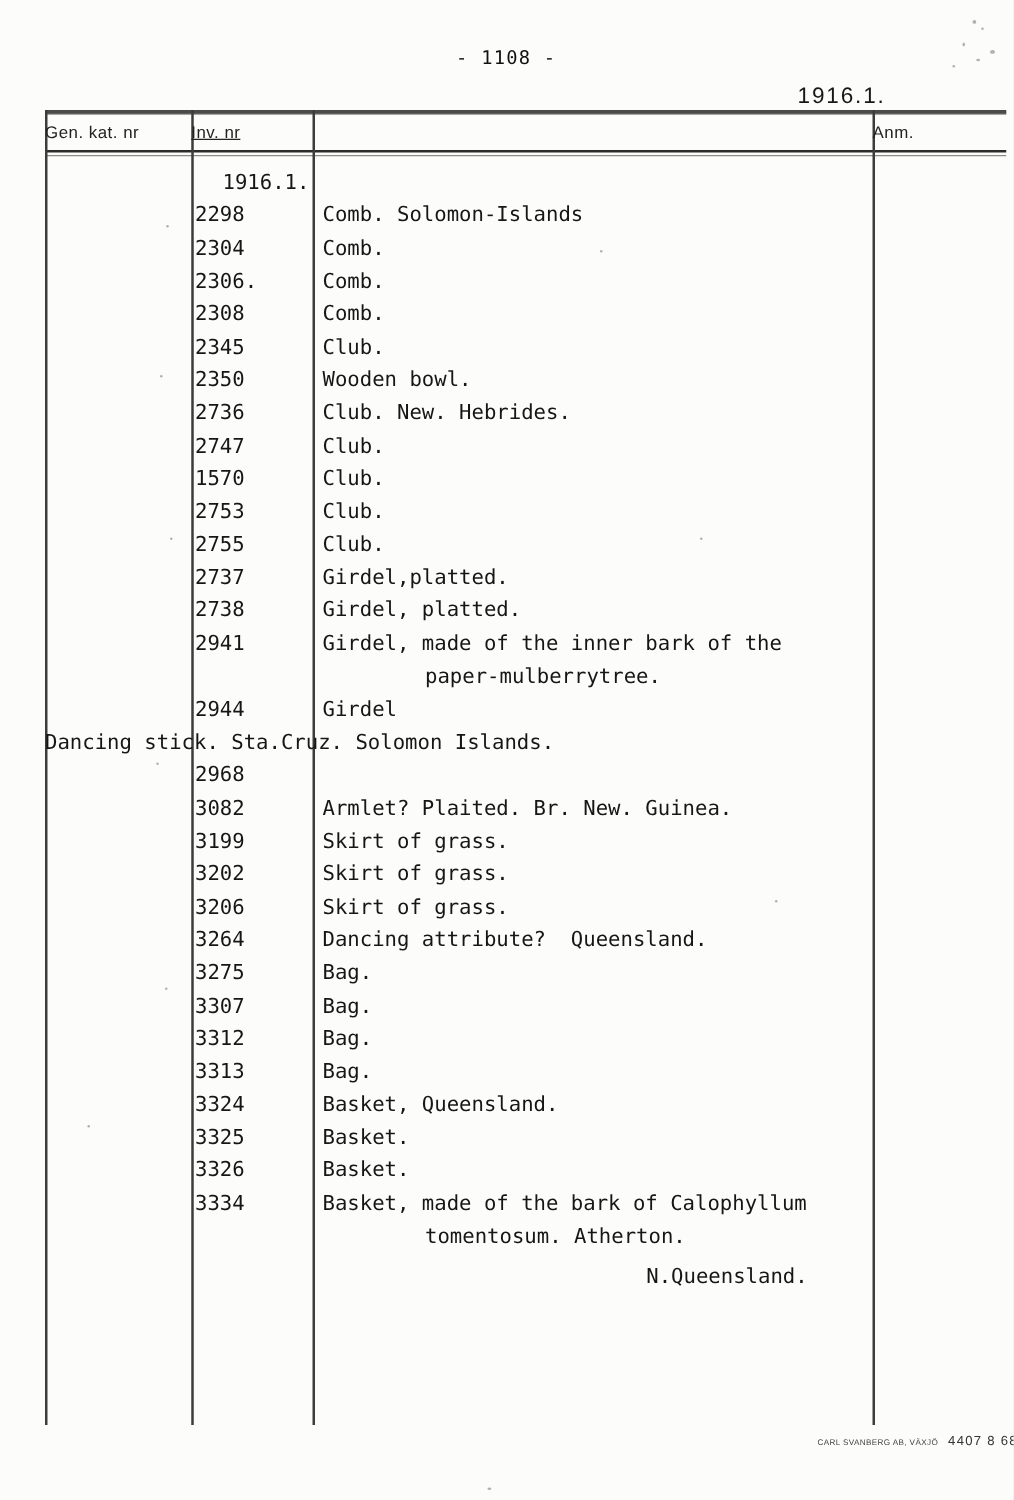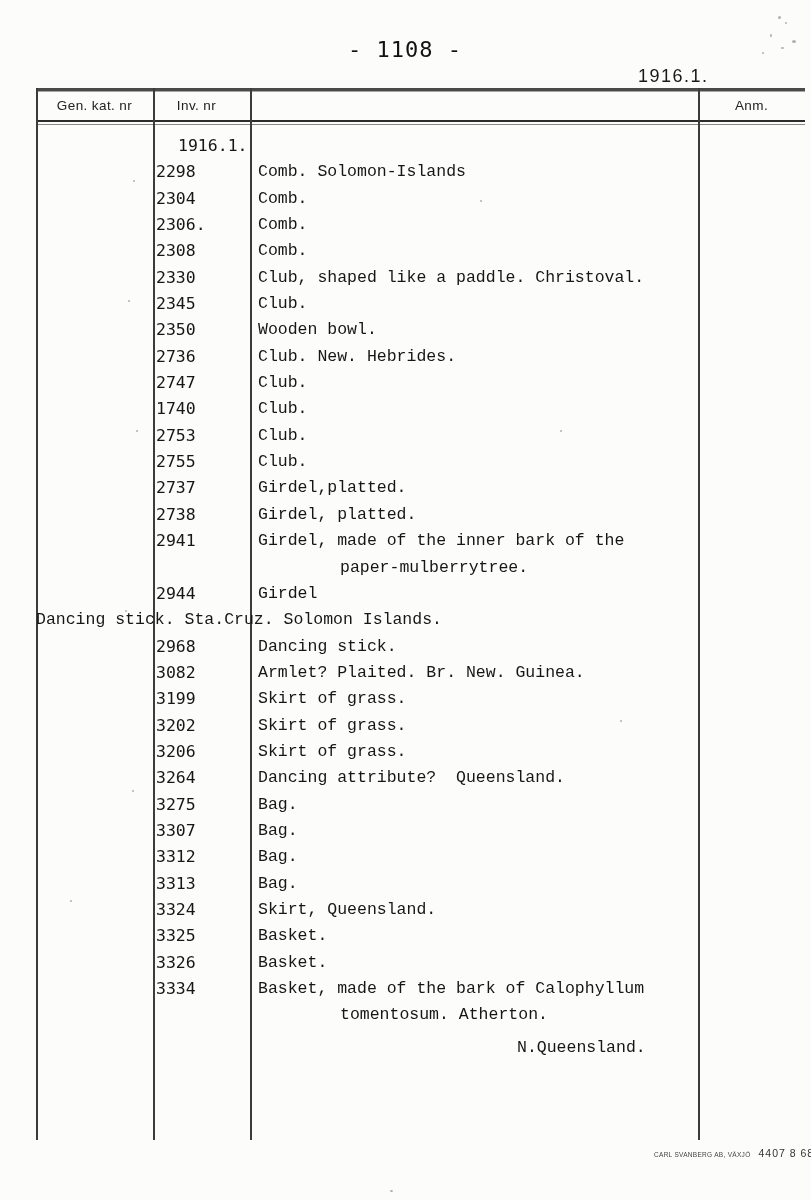--- a/index.html
+++ b/index.html
@@ -9,21 +9,21 @@
     background:#fcfcfb;
     overflow:hidden;
     font-family:"Liberation Sans",sans-serif;
     color:#1a1a1a;
   }
   
   .page-number{
     position:absolute;top:37px;left:330px;width:150px;
     text-align:center;
     font-family:"DejaVu Sans Mono",monospace;
-    font-size:22px;letter-spacing:1px;color:#111;
+    font-size:15px;letter-spacing:1px;color:#111;
   }
   .section-heading{
     position:absolute;top:66px;left:638px;
     font-family:"Liberation Sans",sans-serif;
     font-size:18px;letter-spacing:1.5px;color:#181818;
   }
   .imprint{
     position:absolute;top:1147px;left:654px;width:150px;
     display:flex;align-items:baseline;gap:8px;color:#444;
     white-space:nowrap;
@@ -38,35 +38,35 @@
   .hline.top{top:0;height:2.5px;background:#4a4a4a;box-shadow:0 1px 0 rgba(0,0,0,.35);}
   .hline.header-bottom{top:32px;height:2px;background:#2c2c2c;}
   .hline.header-echo{top:36px;height:1px;background:#8a8a8a;}
   .vline{position:absolute;top:0;width:1.6px;height:1052px;background:#3c3c3c;}
   .vline.v0{left:0;}
   .vline.v1{left:117px;}
   .vline.v2{left:214px;}
   .vline.v3{left:662px;}
   .hdr{
     position:absolute;top:3px;height:29px;line-height:29px;
-    text-align:center;font-size:13.5px;color:#222;letter-spacing:.4px;
+    font-size:13.5px;color:#222;letter-spacing:.4px;
   }
   .hdr.h1{left:0;width:117px;}
-  .hdr.h2{left:117px;width:87px;}
+  .hdr.h2{left:117px;width:87px;text-decoration:underline;}
   .hdr.h4{left:662px;width:107px;}
   
   .rows{position:absolute;top:45px;left:0;right:0;}
   .line{
     display:flex;height:26.35px;line-height:26.35px;
     font-family:"DejaVu Sans Mono",monospace;
     font-size:16.5px;color:#161616;white-space:pre;
   }
   .inv{width:222px;padding-left:120px;box-sizing:border-box;flex:none;}
   .inv.group{padding-left:142px;}
-  .desc{flex:1;font-family:Liberation Mono, monospace;}
+  .desc{flex:1;}
   .desc.indent1{padding-left:82px;}
   .desc.indent2{padding-left:259px;}
   .line.gap{margin-top:6px;}
   
   .noise{position:absolute;inset:0;pointer-events:none;}
   .speck{position:absolute;border-radius:50%;background:#555;opacity:.45;}
 </style>
 </head>
 <body>
 
@@ -88,45 +88,44 @@
     <div class="hdr h2">Inv. nr</div>
     <div class="hdr h4">Anm.</div>
 
     <div class="rows">
       <div class="line"><span class="inv group">1916.1.</span></div>
 
       <div class="line"><span class="inv">2298</span><span class="desc">Comb. Solomon-Islands</span></div>
       <div class="line"><span class="inv">2304</span><span class="desc">Comb.</span></div>
       <div class="line"><span class="inv">2306.</span><span class="desc">Comb.</span></div>
       <div class="line"><span class="inv">2308</span><span class="desc">Comb.</span></div>
-      <div class="line"><span class="inv">2330</span><span class="desc">Club, shaped like a paddle. Christoval.</span></div>
       <div class="line"><span class="inv">2345</span><span class="desc">Club.</span></div>
       <div class="line"><span class="inv">2350</span><span class="desc">Wooden bowl.</span></div>
       <div class="line"><span class="inv">2736</span><span class="desc">Club. New. Hebrides.</span></div>
       <div class="line"><span class="inv">2747</span><span class="desc">Club.</span></div>
-      <div class="line"><span class="inv">1740</span><span class="desc">Club.</span></div>
+      <div class="line"><span class="inv">1570</span><span class="desc">Club.</span></div>
       <div class="line"><span class="inv">2753</span><span class="desc">Club.</span></div>
       <div class="line"><span class="inv">2755</span><span class="desc">Club.</span></div>
       <div class="line"><span class="inv">2737</span><span class="desc">Girdel,platted.</span></div>
       <div class="line"><span class="inv">2738</span><span class="desc">Girdel, platted.</span></div>
       <div class="line"><span class="inv">2941</span><span class="desc">Girdel, made of the inner bark of the</span></div>
       <div class="line"><span class="inv"></span><span class="desc indent1">paper-mulberrytree.</span></div>
       <div class="line"><span class="inv">2944</span><span class="desc">Girdel</span></div>
       <div class="line"><span class="desc">Dancing stick. Sta.Cruz. Solomon Islands.</span></div>
-      <div class="line"><span class="inv">2968</span><span class="desc">Dancing stick.</span></div>
+      <div class="line"><span class="inv">2968</span></div>
       <div class="line"><span class="inv">3082</span><span class="desc">Armlet? Plaited. Br. New. Guinea.</span></div>
       <div class="line"><span class="inv">3199</span><span class="desc">Skirt of grass.</span></div>
       <div class="line"><span class="inv">3202</span><span class="desc">Skirt of grass.</span></div>
       <div class="line"><span class="inv">3206</span><span class="desc">Skirt of grass.</span></div>
       <div class="line"><span class="inv">3264</span><span class="desc">Dancing attribute?  Queensland.</span></div>
       <div class="line"><span class="inv">3275</span><span class="desc">Bag.</span></div>
       <div class="line"><span class="inv">3307</span><span class="desc">Bag.</span></div>
       <div class="line"><span class="inv">3312</span><span class="desc">Bag.</span></div>
       <div class="line"><span class="inv">3313</span><span class="desc">Bag.</span></div>
-      <div class="line"><span class="inv">3324</span><span class="desc">Skirt, Queensland.</span></div>
+      <div class="line"><span class="inv">3324</span><span class="desc">Basket, Queensland.</span></div>
       <div class="line"><span class="inv">3325</span><span class="desc">Basket.</span></div>
       <div class="line"><span class="inv">3326</span><span class="desc">Basket.</span></div>
       <div class="line"><span class="inv">3334</span><span class="desc">Basket, made of the bark of Calophyllum</span></div>
       <div class="line"><span class="inv"></span><span class="desc indent1">tomentosum. Atherton.</span></div>
       <div class="line gap"><span class="inv"></span><span class="desc indent2">N.Queensland.</span></div>
     </div>
   </div>
 
   <div class="imprint">
     <span class="printer">CARL SVANBERG AB, VÄXJÖ</span>

